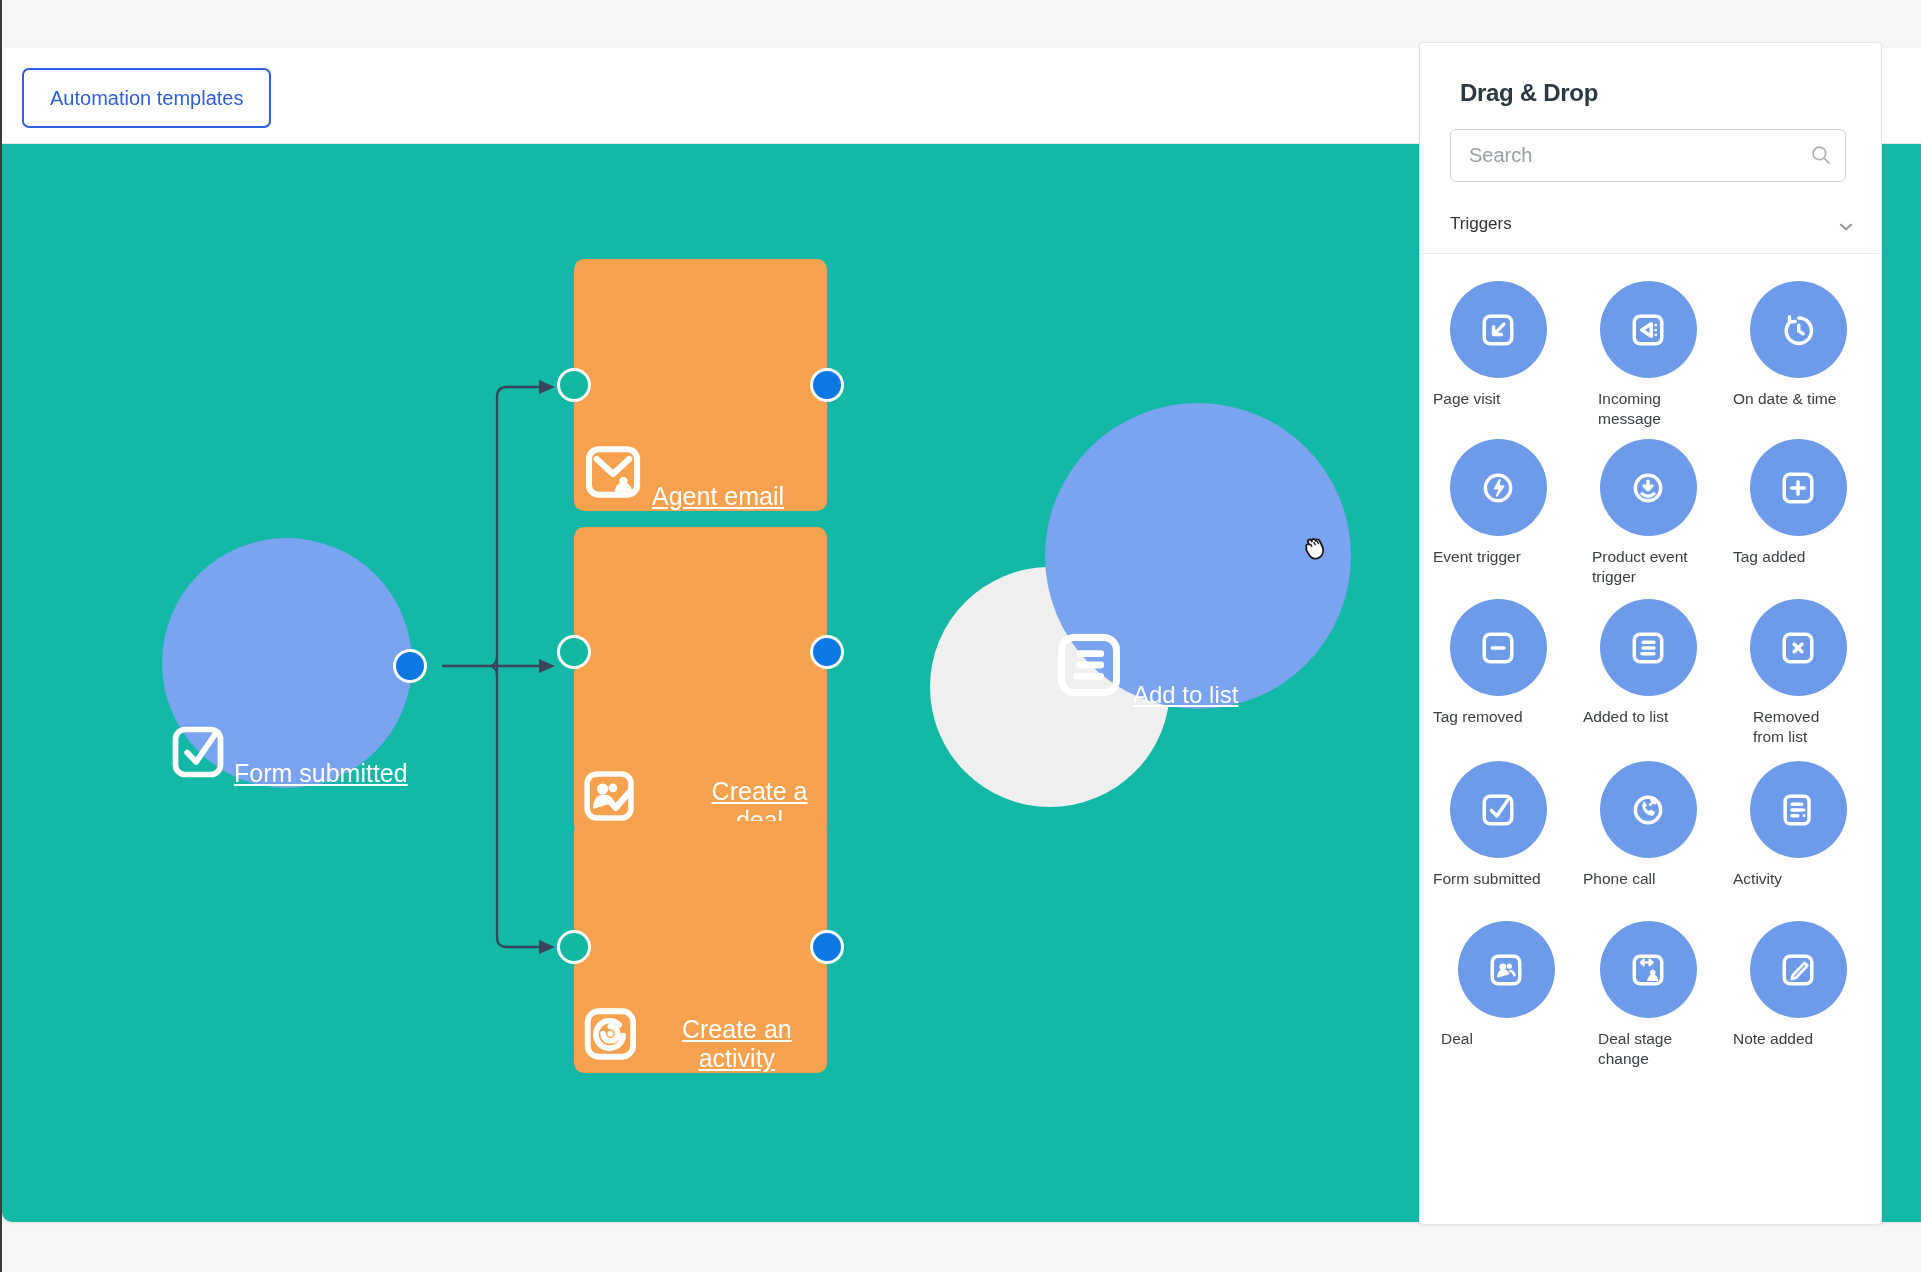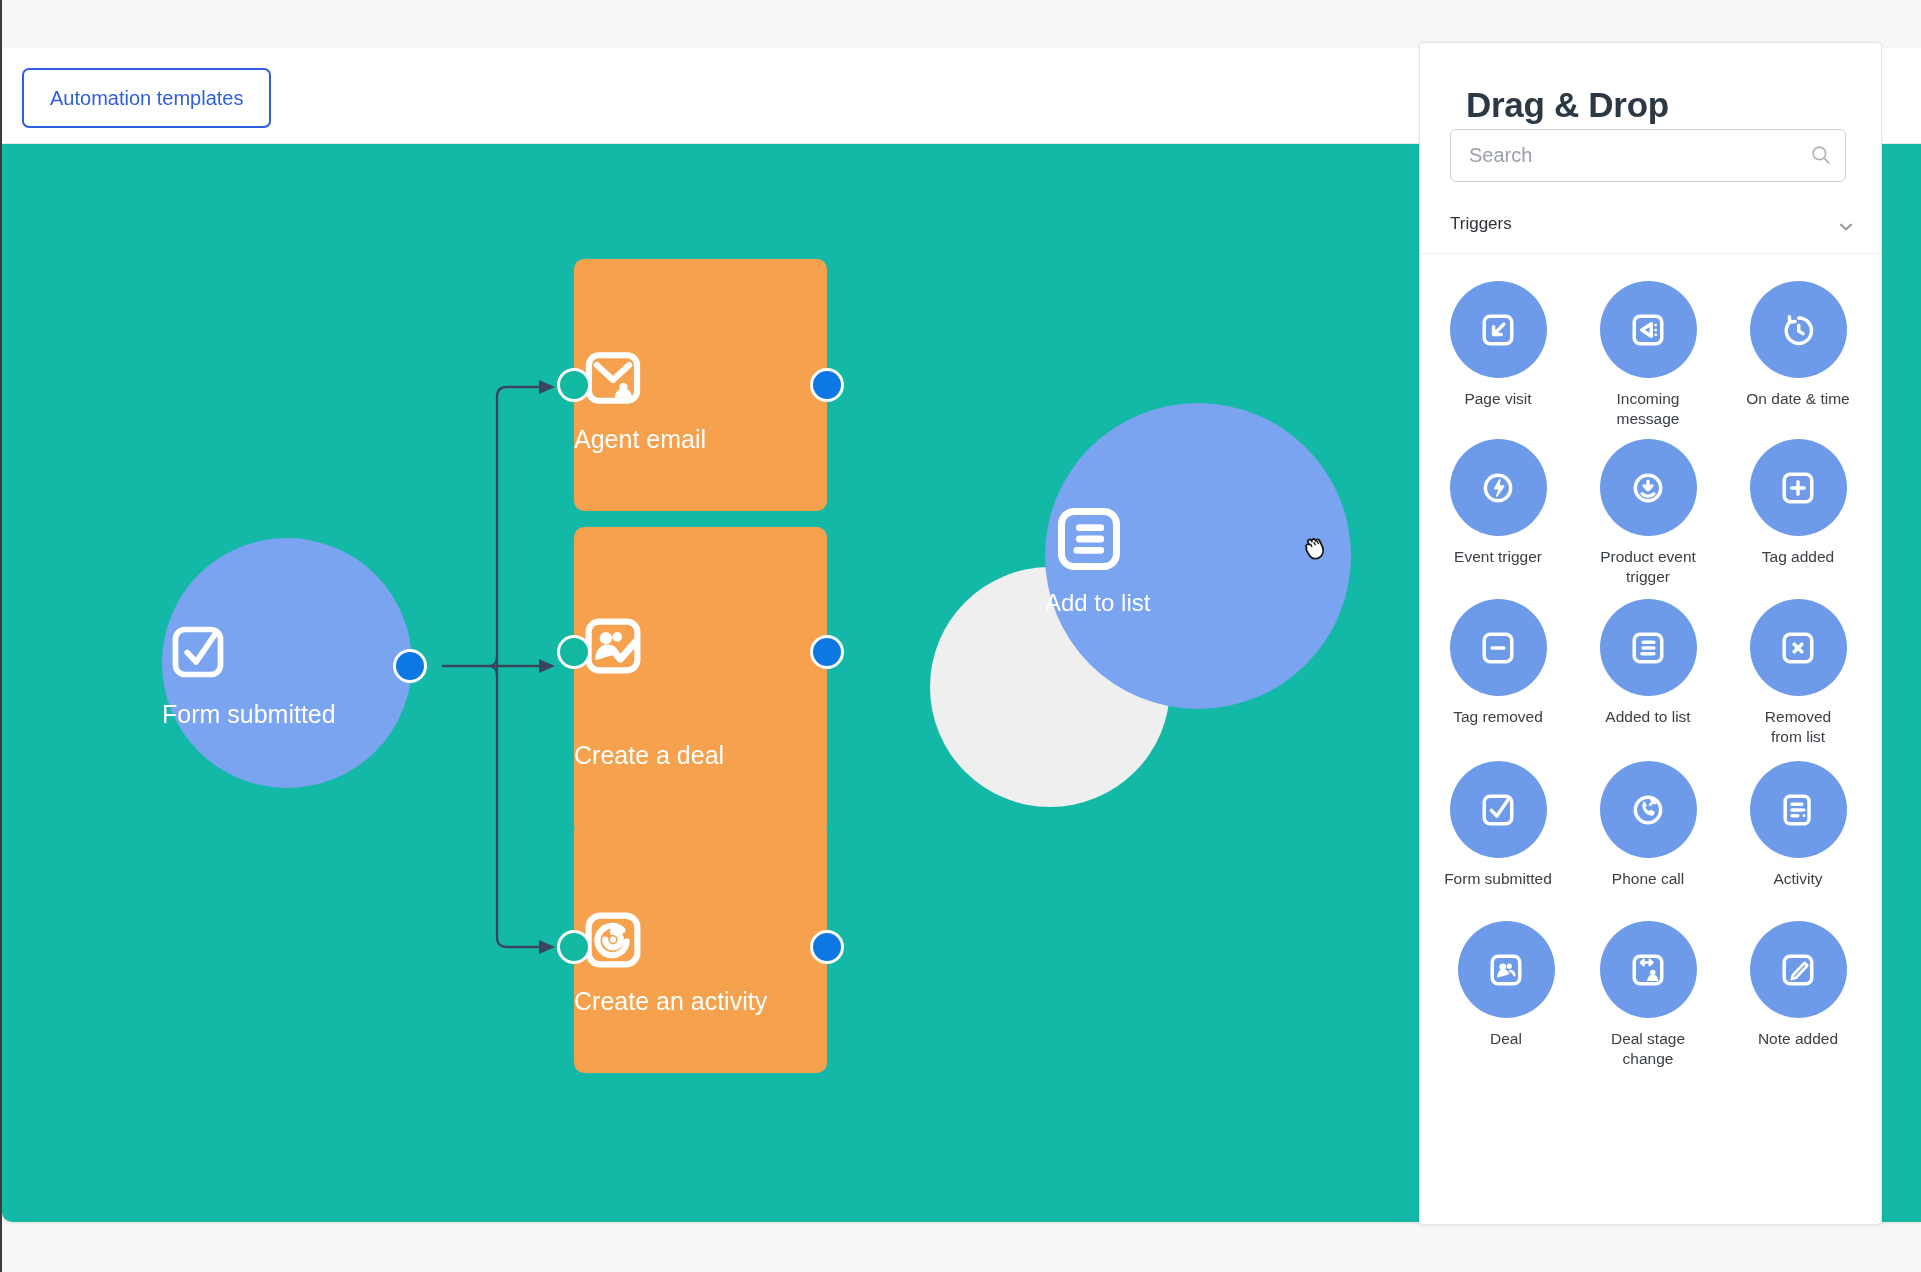--- a/index.html
+++ b/index.html
@@ -24,21 +24,21 @@
     position:absolute;left:20px;top:20px;height:60px;padding:0 26px;
     background:#fff;border:2px solid var(--accent-blue,#2f5ee1);border-radius:7px;
     color:var(--accent-blue,#2f5ee1);font-size:20px;font-family:inherit;cursor:pointer;
   }
   .canvas{position:absolute;left:0;top:96px;right:0;bottom:0;}
   .connectors{position:absolute;left:0;top:0;}
   .ghost{
     position:absolute;left:928px;top:423px;width:240px;height:240px;border-radius:50%;
     background:#efeff0;
   }
-  .node{position:absolute;display:flex;flex-direction:column;align-items:flex-start;color:#fff;text-align:center;}
+  .node{position:absolute;display:flex;align-items:flex-end;color:#fff;text-align:center;text-decoration:underline;}
   .node .nlabel{color:#fff;}
   .n-circle{border-radius:50%;background:var(--node-circle-blue,#7aa3f0);}
   .n-square{border-radius:10px;background:var(--action-orange,#f6a14d);}
   #node-form-submitted{left:160px;top:394px;width:250px;height:250px;padding-top:78px;box-sizing:border-box;}
   #node-form-submitted .nicon{width:72px;height:72px;}
   #node-form-submitted .nlabel{font-size:25px;margin-top:12px;}
   .sq{left:572px;width:253px;height:252px;padding-top:80px;box-sizing:border-box;}
   #node-agent-email{top:115px;}
   #node-create-deal{top:383px;height:308px;gap:48px;}
   #node-create-activity{top:677px;}
@@ -56,35 +56,35 @@
   .ic{stroke:#fff;fill:none;stroke-width:1.9;stroke-linecap:round;stroke-linejoin:round;display:block;}
   .cursor-hand{position:absolute;left:1291px;top:386px;width:42px;height:42px;}
 
   
   .panel{
     position:absolute;left:1419px;top:42px;width:463px;height:1183px;
     background:#fff;border:1px solid #e4e4e6;border-radius:4px;box-sizing:border-box;
     box-shadow:0 1px 4px rgba(0,0,0,.06);overflow:hidden;
   }
   .panel-title{
-    position:absolute;left:30px;top:26px;margin:16px;
-    font-size:35px;font-weight:700;color:#2c3944;letter-spacing:-.3px;
+    position:absolute;left:30px;top:26px;margin:10px;
+    font-size:24px;font-weight:700;color:#2c3944;letter-spacing:-.3px;
   }
   .search-wrap{position:absolute;left:30px;top:86px;width:396px;height:53px;}
   .search-input{
     width:100%;height:100%;box-sizing:border-box;border:1px solid #cfcfd1;border-radius:6px;
     padding:0 44px 0 18px;font-size:20px;color:#c2410c;font-family:inherit;outline:none;background:#fff;
   }
   .search-input::placeholder{color:#9aa0a6;}
   .search-ic{position:absolute;right:12px;top:13px;}
   .section-head{position:absolute;left:30px;top:164px;right:30px;height:34px;}
   .section-label{font-size:17px;color:#303337;line-height:34px;}
   .section-chevron{position:absolute;right:-6px;top:9px;}
   .panel-divider{position:absolute;left:0;top:210px;right:0;height:1px;background:#ececed;}
-  .trig{position:absolute;width:150px;text-align:center;cursor:grab;}
+  .trig{position:absolute;width:150px;cursor:grab;}
   .tcirc{
     width:97px;height:97px;border-radius:50%;margin:0 auto;
     background:var(--trigger-circle-blue,#6d9be9);
     display:flex;align-items:center;justify-content:center;
   }
   .tcirc svg{width:44px;height:44px;}
   .tlabel{
     max-width:130px;margin:11px auto 0;font-size:15.5px;line-height:20px;color:#3b4045;
   }
 </style>

